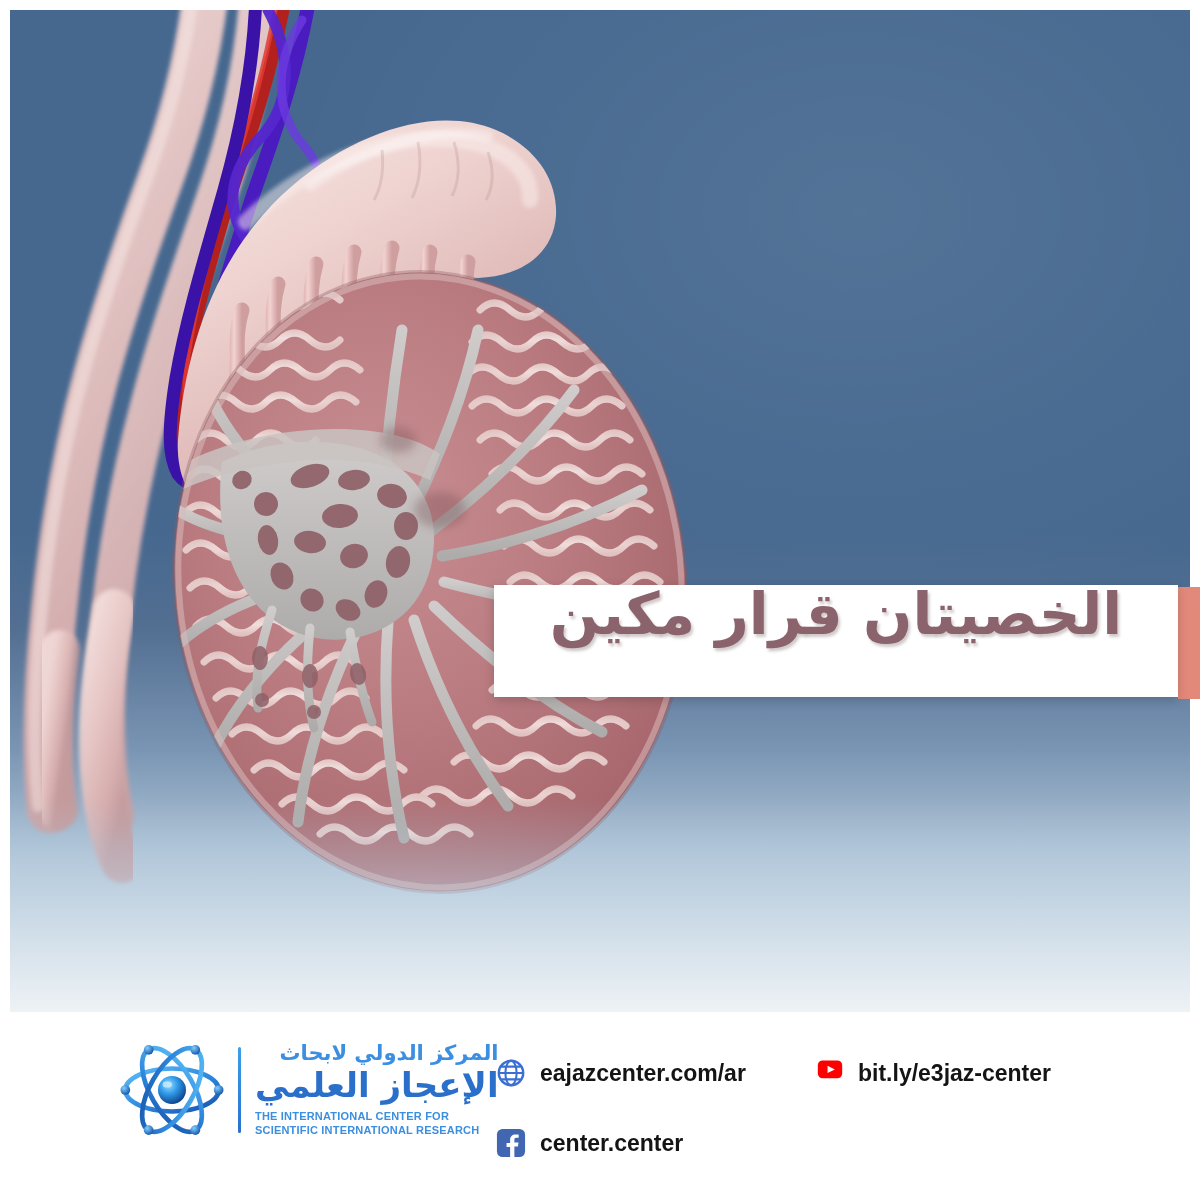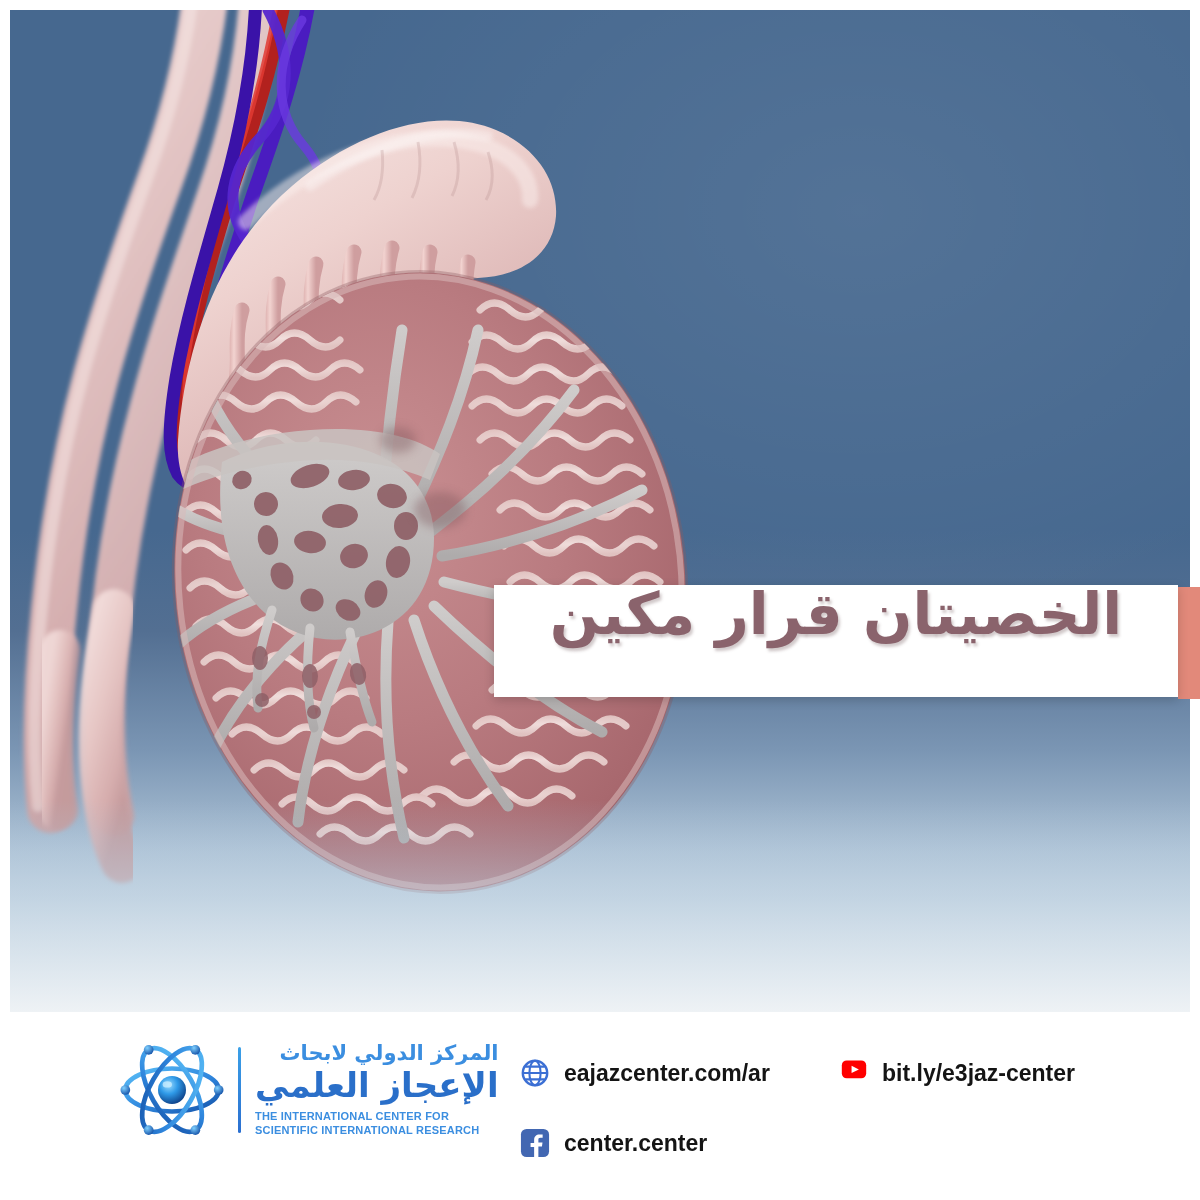--- a/index.html
+++ b/index.html
@@ -131,21 +131,21 @@
     font-size: 11px;
     font-weight: bold;
     color: #3b8ee0;
     letter-spacing: .2px;
     line-height: 1.25;
     white-space: nowrap;
   }
 
   .contacts {
     position: absolute;
-    left: 520px;
+    left: 496px;
     top: 26px;
     display: grid;
     grid-template-columns: 318px auto;
     grid-template-rows: 70px 70px;
     align-items: center;
   }
   .contact {
     display: flex;
     align-items: center;
     gap: 14px;

